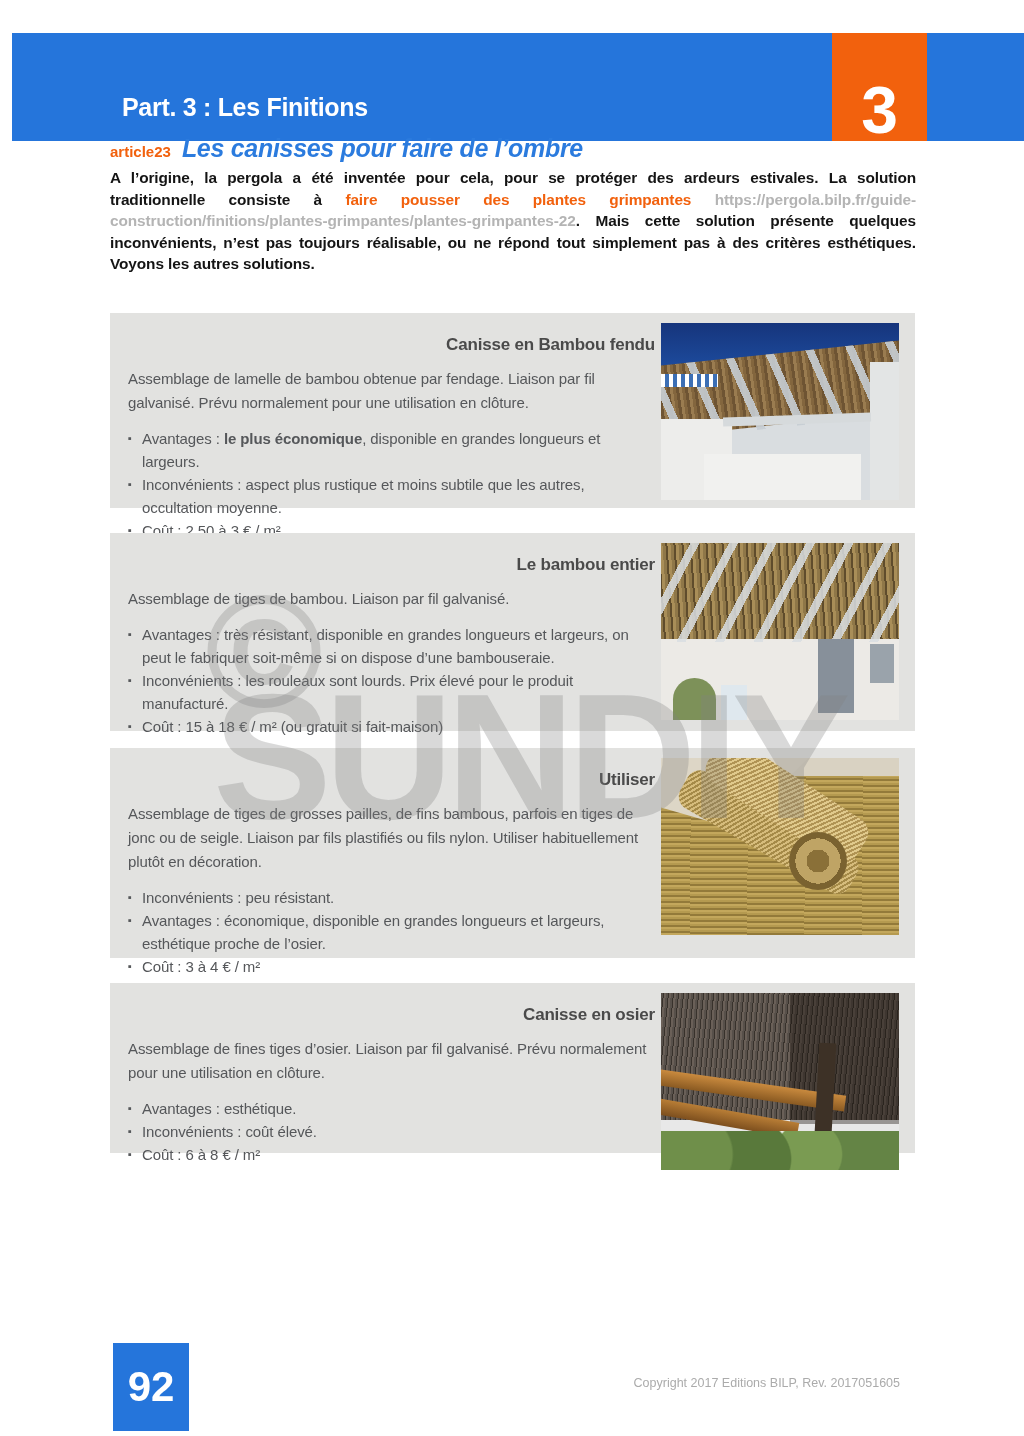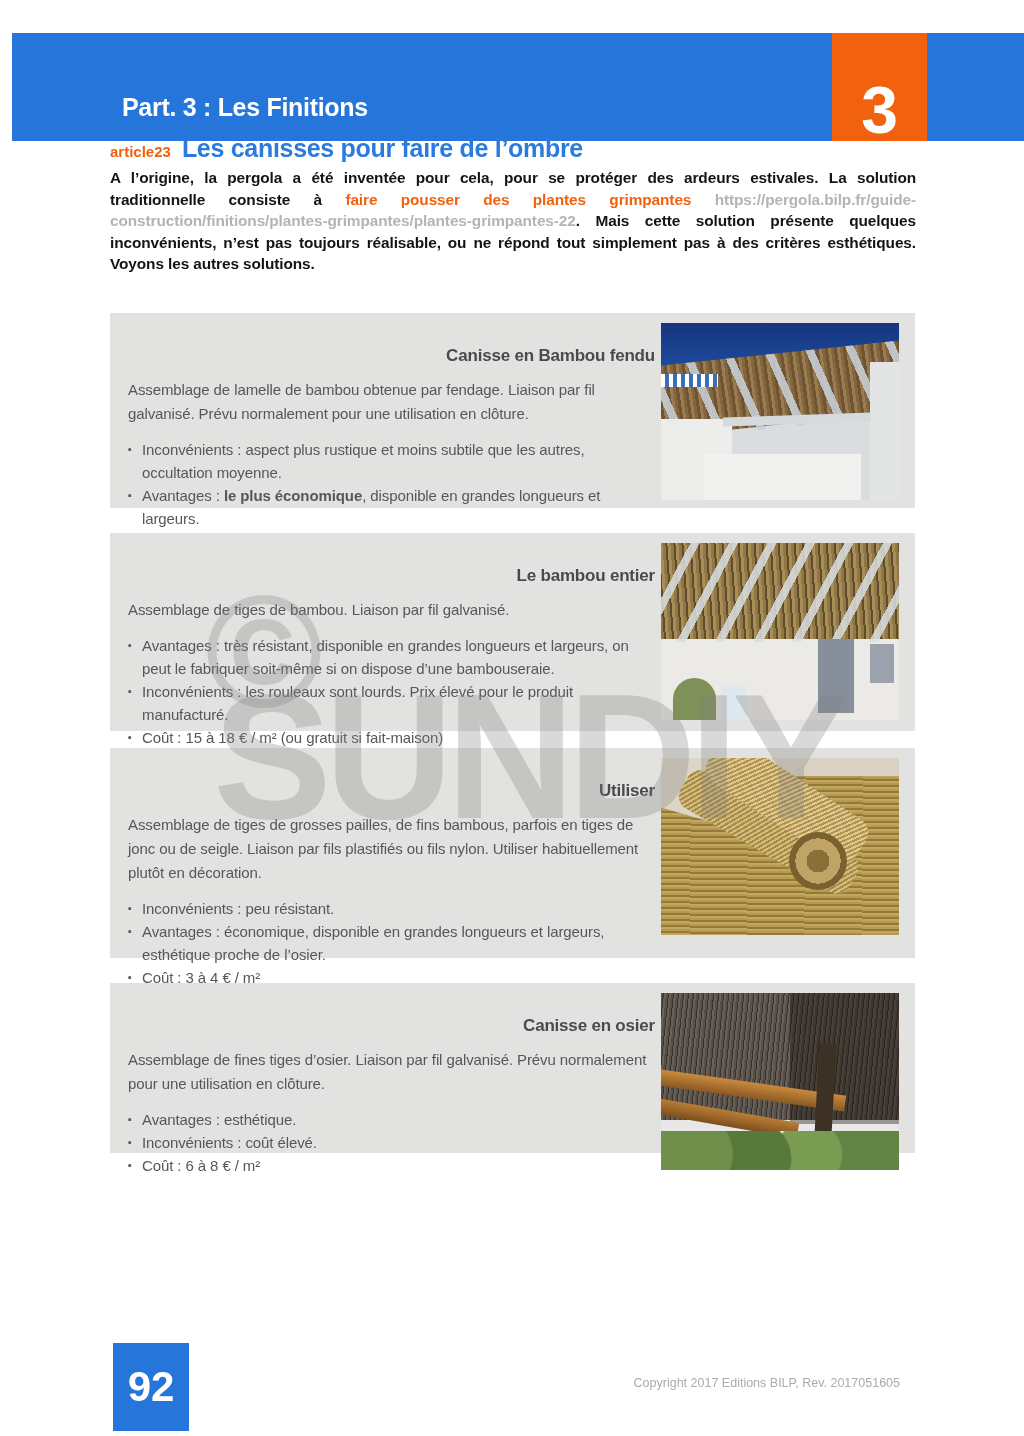--- a/index.html
+++ b/index.html
@@ -9,34 +9,34 @@
   }
   
   .band{position:absolute;top:0;left:12px;width:1024px;height:108px;background:#2575DB;margin-top:33px;}
   .band-title{position:absolute;left:110px;top:60px;color:#ffffff;font-size:25px;font-weight:bold;letter-spacing:-0.3px;}
   .chapter-box{position:absolute;left:820px;top:0;width:95px;height:108px;background:#F2610D;
     display:flex;align-items:flex-end;justify-content:center;}
   .chapter-box span{color:#ffffff;font-size:66px;font-weight:bold;line-height:0.92;}
   
   .article-line{position:absolute;left:110px;top:134px;display:flex;align-items:baseline;gap:11px;}
   .article-tag{color:#F2610D;font-weight:bold;font-size:15px;}
-  .article-title{margin:0;color:#2B7BDE;font-weight:bold;font-size:25px;letter-spacing:-0.3px;}
+  .article-title{margin:0;color:#2B7BDE;font-weight:bold;font-size:25px;letter-spacing:-0.3px;font-style:italic;}
   
   .intro{position:absolute;left:110px;top:167px;width:806px;margin:0;
     font-size:15.4px;line-height:21.6px;font-weight:bold;color:#141414;text-align:justify;letter-spacing:-0.1px;}
   .link-orange{color:#F2610D;text-decoration:none;}
   .link-url{color:#B4B4B4;}
   
   .card{position:absolute;left:110px;width:805px;background:#E2E2E0;}
   .card.c1{top:313px;height:195px;}
   .card.c2{top:533px;height:198px;}
   .card.c3{top:748px;height:210px;}
   .card.c4{top:983px;height:170px;}
   .card-text{position:absolute;left:18px;top:0;width:527px;}
-  .card-title{margin:0;padding-top:33px;text-align:right;font-size:17px;font-weight:bold;color:#4A4A4A;letter-spacing:-0.2px;}
+  .card-title{margin:0;padding-top:22px;text-align:right;font-size:17px;font-weight:bold;color:#4A4A4A;letter-spacing:-0.2px;}
   .card-desc{margin:12px 0 0 0;font-size:15px;line-height:24px;color:#55575A;letter-spacing:-0.1px;}
   .card-bullets{margin:12px 0 0 0;padding:0;list-style:none;}
   .card-bullets li{position:relative;padding-left:14px;font-size:15px;line-height:23px;color:#55575A;letter-spacing:-0.1px;}
   .card-bullets li::before{content:"▪";position:absolute;left:0;top:0;font-size:11px;line-height:23px;color:#55575A;}
   .b-bold{font-weight:bold;}
   
   .photo{position:absolute;right:16px;top:10px;width:238px;height:177px;overflow:hidden;background:#dcdcda;}
   
   .p1{background:linear-gradient(180deg,#16357c 0%,#1d4c9e 26%,#2a62b8 40%,#d9dde0 40%);}
   .p1 .roof{position:absolute;left:-8%;top:17%;width:118%;height:40%;transform:rotate(-6deg);
@@ -112,22 +112,22 @@
     <h1 class="article-title">Les canisses pour faire de l’ombre</h1>
   </div>
 
   <p class="intro"><span>A l’origine, la pergola a été inventée pour cela, pour se protéger des ardeurs estivales. La solution traditionnelle consiste à </span><a class="link-orange" href="#">faire pousser des plantes grimpantes</a><span class="link-url"> https://pergola.bilp.fr/guide-construction/finitions/plantes-grimpantes/plantes-grimpantes-22</span><span>. Mais cette solution présente quelques inconvénients, n’est pas toujours réalisable, ou ne répond tout simplement pas à des critères esthétiques. Voyons les autres solutions.</span></p>
 
   <section class="card c1">
     <div class="card-text">
       <h2 class="card-title">Canisse en Bambou fendu</h2>
       <p class="card-desc">Assemblage de lamelle de bambou obtenue par fendage. Liaison par fil galvanisé. Prévu normalement pour une utilisation en clôture.</p>
       <ul class="card-bullets">
+        <li><span>Avantages : </span><span class="b-bold">le plus économique</span><span>, disponible en grandes longueurs et largeurs.</span></li>
         <li><span>Inconvénients : aspect plus rustique et moins subtile que les autres, occultation moyenne.</span></li>
-        <li><span>Avantages : </span><span class="b-bold">le plus économique</span><span>, disponible en grandes longueurs et largeurs.</span></li>
         <li><span>Coût : 2,50 à 3 € / m²</span></li>
       </ul>
     </div>
     <div class="photo p1">
       <div class="roof"></div>
         <div class="beams"></div>
         <div class="wall-l"></div>
         <div class="wall-b"></div>
       <div class="wall-r"></div>
         <div class="rail"></div>

